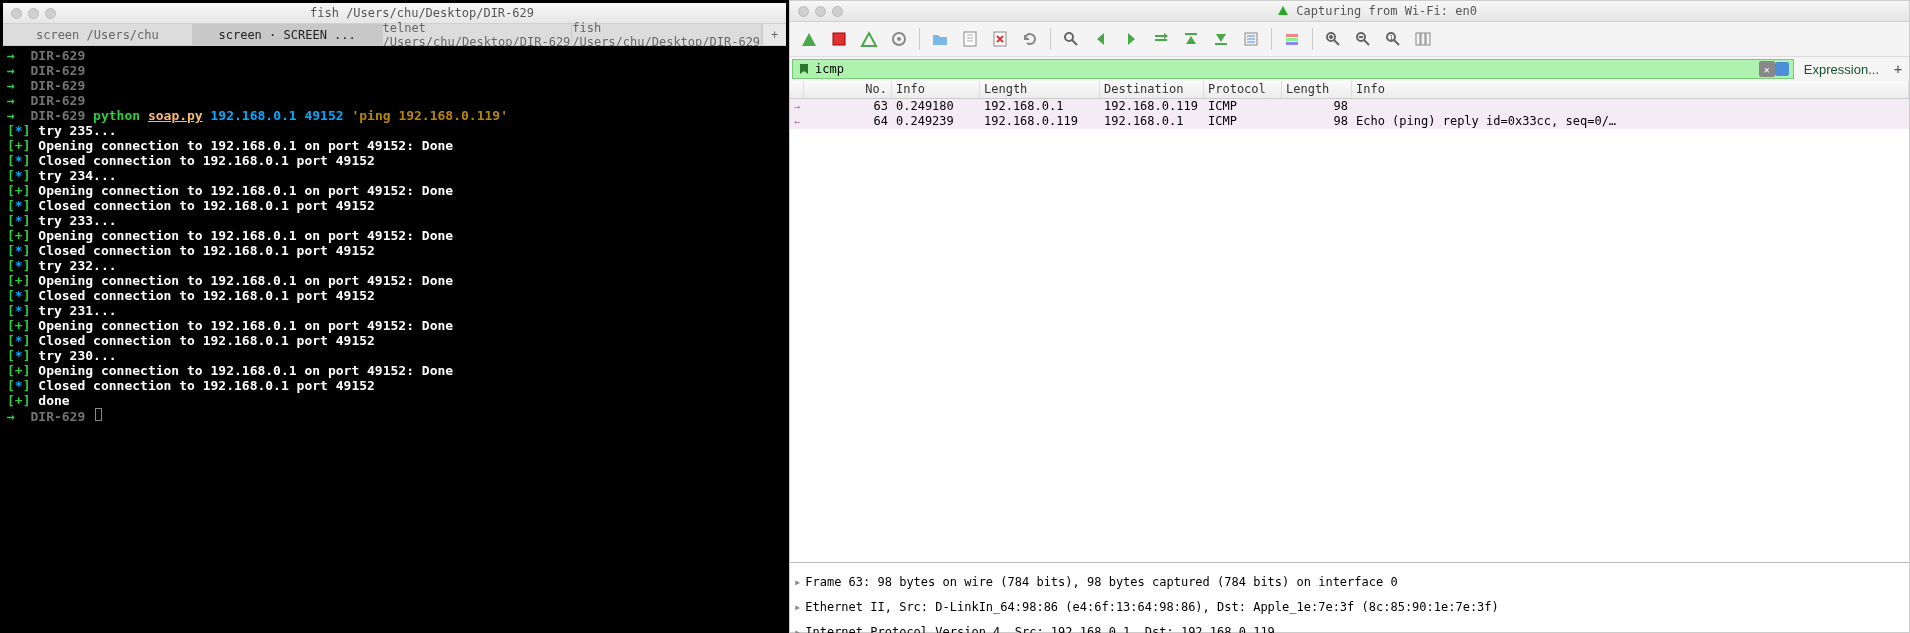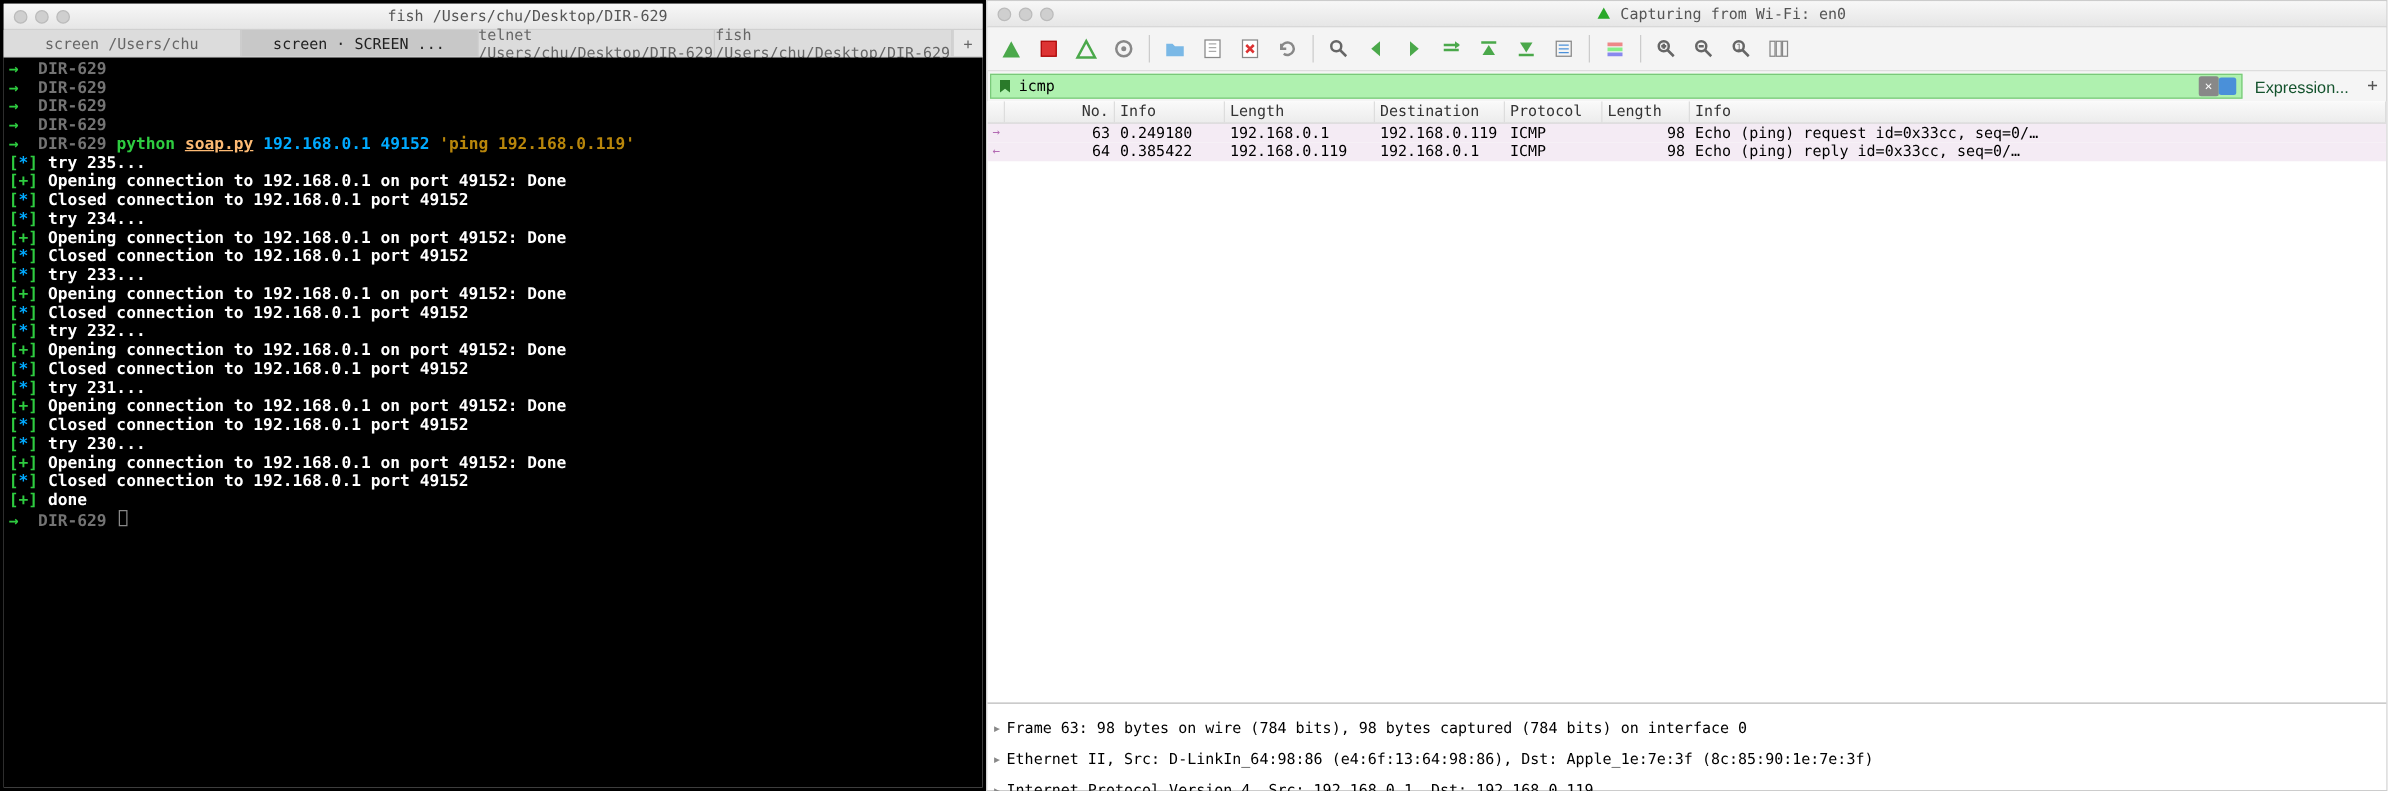--- a/index.html
+++ b/index.html
@@ -248,26 +248,25 @@
     </div>
     <div id="packet-rows">
         <div class="prow req">
           <div class="rowarrow">→</div>
           <div class="c-no">63</div>
           <div class="c-time">0.249180</div>
           <div class="c-src">192.168.0.1</div>
           <div class="c-dst">192.168.0.119</div>
           <div class="c-proto">ICMP</div>
           <div class="c-len">98</div>
-          <div class="c-info">Echo (ping) request  id=0x33cc, seq=0/…</div>
         </div>
         <div class="prow rep">
           <div class="rowarrow">←</div>
           <div class="c-no">64</div>
-          <div class="c-time">0.385422</div>
+          <div class="c-time">0.249239</div>
           <div class="c-src">192.168.0.119</div>
           <div class="c-dst">192.168.0.1</div>
           <div class="c-proto">ICMP</div>
           <div class="c-len">98</div>
           <div class="c-info">Echo (ping) reply    id=0x33cc, seq=0/…</div>
         </div>
       </div>
   </div>
 
   <div class="details">

